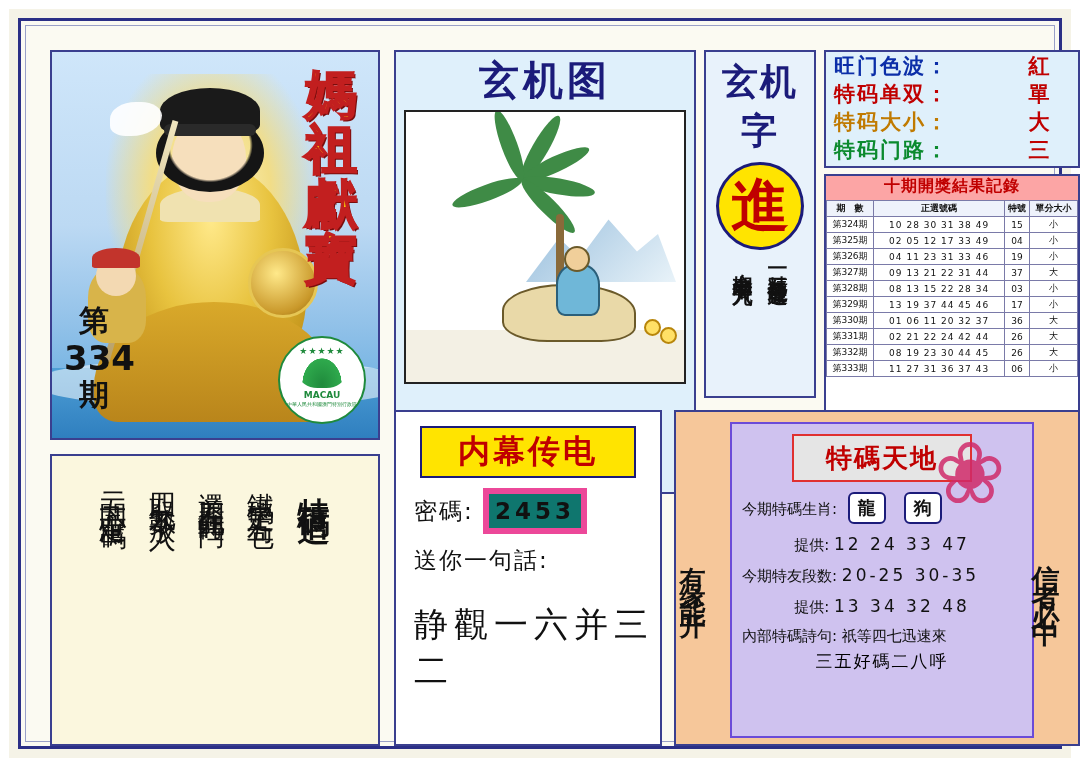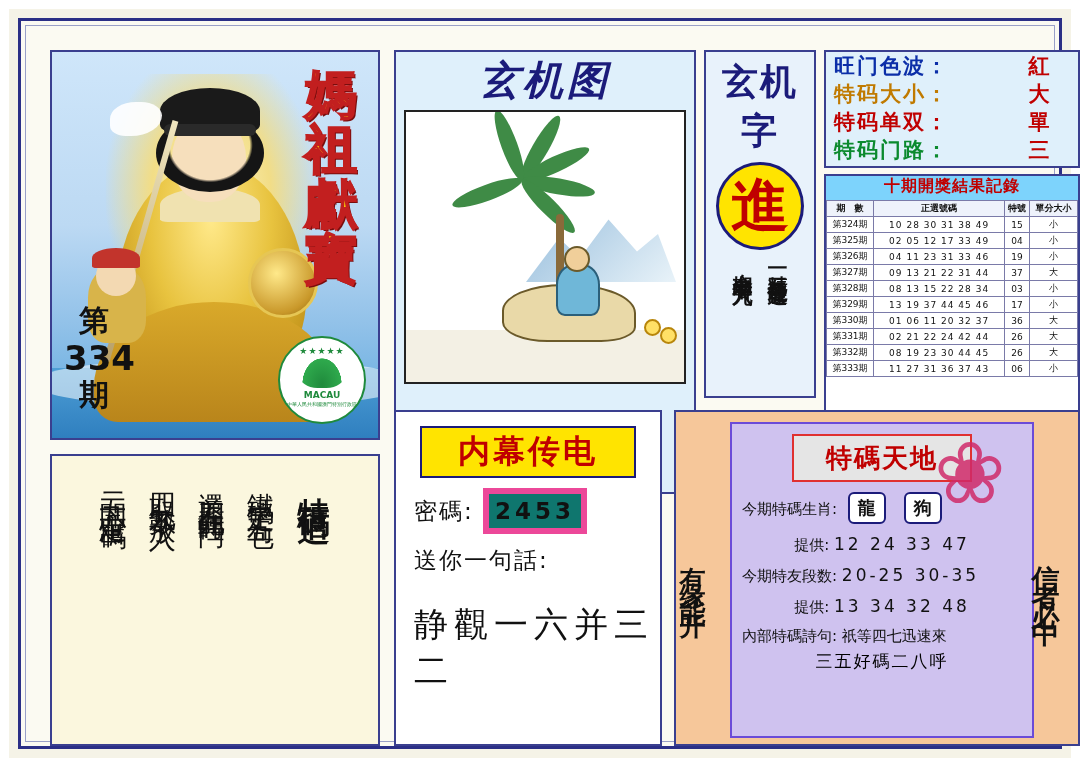--- a/index.html
+++ b/index.html
@@ -73,21 +73,21 @@
     -webkit-text-stroke:2px #c21f1f;
     text-shadow:2px 2px 0 #7a0d0d;
   }
   .issue{
     position:absolute;left:12px;top:252px;width:60px;text-align:center;color:#111;
     font-size:30px;line-height:1.15;font-weight:bold;
   }
   .issue .num{font-size:34px;}
 
   
-  #xuanjitu{left:368px;top:24px;width:302px;height:444px;border:2px solid #3a3f8f;background:#dff0fb;font-style:italic;}
+  #xuanjitu{left:368px;top:24px;width:302px;height:444px;border:2px solid #3a3f8f;background:#dff0fb;}
   #xuanjitu .hd{height:56px;display:flex;align-items:center;justify-content:center;
       font-size:40px;font-weight:bold;color:#1b1b7a;letter-spacing:4px;background:#dff0fb;}
   #xuanjitu .pic{margin:2px 8px 8px 8px;height:270px;border:2px solid #222;background:#ffffff;position:relative;overflow:hidden;}
   .mount{position:absolute;right:8px;top:90px;width:150px;height:80px;
      background:linear-gradient(135deg,rgba(120,170,210,.8),rgba(200,225,240,.4));
      clip-path:polygon(0% 100%,22% 45%,36% 70%,55% 22%,74% 62%,88% 40%,100% 100%);}
   .palm{position:absolute;left:64px;top:16px;width:120px;height:120px;}
   .palm .leaf{position:absolute;left:52px;top:44px;width:74px;height:16px;background:#3f8b46;border-radius:50%;transform-origin:0 50%;}
   .trunk{position:absolute;left:86px;top:86px;width:8px;height:90px;background:#8a6a3a;border-radius:4px;}
   .ground{position:absolute;left:0;bottom:0;width:100%;height:52px;background:#f3f0e4;}
@@ -111,21 +111,21 @@
 
   
   #rtop{left:798px;top:24px;width:256px;height:118px;border:2px solid #3a3f8f;background:#dff0fb;}
   .crow{display:flex;align-items:center;height:28px;padding:0 8px;font-size:21px;font-weight:bold;}
   .crow .lab{flex:1;letter-spacing:2px;}
   .crow .val{width:62px;text-align:center;color:#c00000;font-weight:bold;}
   .c1{color:#0b2ea8;} .c2{color:#c00000;} .c3{color:#c07a00;} .c4{color:#0b8a2e;}
 
   
   #res{left:798px;top:148px;width:256px;height:238px;border:2px solid #3a3f8f;background:#ffffff;}
-  #res .hd{height:24px;background:#7dd3fc;text-align:center;font-size:16px;font-weight:bold;color:#c00000;letter-spacing:1px;}
+  #res .hd{height:24px;background:#fca5a5;text-align:center;font-size:16px;font-weight:bold;color:#c00000;letter-spacing:1px;}
   table.rt{width:100%;border-collapse:collapse;font-size:9px;}
   table.rt th,table.rt td{border:1px solid #7a7aa8;text-align:center;padding:1px 0;color:#111;}
   table.rt th{background:#eef2fb;font-size:9px;}
   table.rt td.per{white-space:nowrap;}
   table.rt td.nums{letter-spacing:1px;}
 
   
   #poem{left:24px;top:428px;width:330px;height:292px;border:2px solid #3a3f8f;background:#fbf7de;}
   .poemflex{display:flex;flex-direction:row-reverse;justify-content:center;gap:14px;height:100%;padding:16px 10px;box-sizing:border-box;}
   .pcol{writing-mode:vertical-rl;text-orientation:upright;font-size:27px;line-height:1.3;color:#111;letter-spacing:5px;}
@@ -234,26 +234,26 @@
         <div class="vcol">一精三通能發達</div>
       </div>
     </div>
 
     <div class="panel" id="rtop">
       <div class="crow">
         <div class="lab c1">旺门色波：</div>
         <div class="val">紅</div>
       </div>
       <div class="crow">
+        <div class="lab c2">特码单双：</div>
+        <div class="val">單</div>
+      </div>
+      <div class="crow">
         <div class="lab c3">特码大小：</div>
         <div class="val">大</div>
-      </div>
-      <div class="crow">
-        <div class="lab c2">特码单双：</div>
-        <div class="val">單</div>
       </div>
       <div class="crow">
         <div class="lab c4">特码门路：</div>
         <div class="val">三</div>
       </div>
     </div>
 
     <div class="panel" id="res">
       <div class="hd">十期開獎結果記錄</div>
       <table class="rt">

